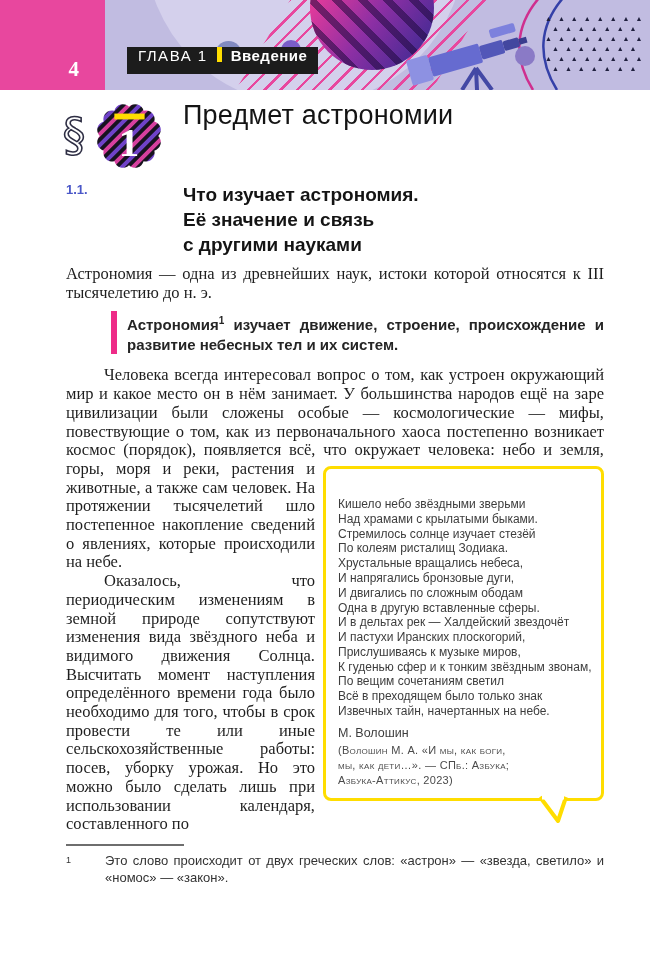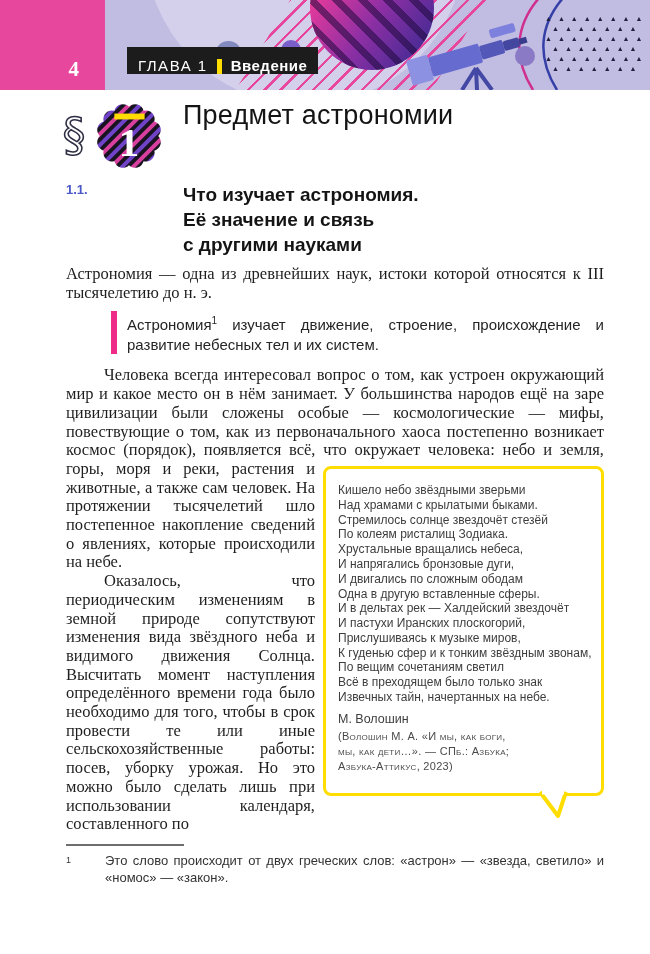--- a/index.html
+++ b/index.html
@@ -23,48 +23,48 @@
   .hdr .circle-purple { position:absolute; left:281px; top:40px; width:20px; height:20px; border-radius:50%; background:#7a5ec9; z-index:4; }
   .hdr .telescope { position:absolute; left:398px; top:22px; z-index:4; }
   .hdr .arcs { position:absolute; left:505px; top:-2px; z-index:2; }
   .hdr .tris { position:absolute; left:545px; top:14px; z-index:2; font-size:7px; color:#20203f;
                line-height:10px; letter-spacing:6px; }
   .hdr .tris .tri-row:nth-child(even){ padding-left:7px; }
   .pagenum-block { position:absolute; left:0; top:0; width:105px; height:90px; background:#e8479e; z-index:5;
                    display:flex; align-items:flex-end; justify-content:flex-end; padding:0 26px 8px 0; }
   .pagenum-block span { color:#fff; font:bold 21px "Liberation Serif", serif; }
   .chapter-tag { position:absolute; left:127px; top:47px; height:27px; background:#1c1c1c; z-index:6;
-                 display:flex; align-items:flex-end; gap:9px; padding:0 11px; color:#fff; font-size:15px; }
+                 display:flex; align-items:flex-start; gap:9px; padding:0 11px; color:#fff; font-size:15px; }
   .chapter-tag .lbl { font-weight:400; letter-spacing:1.5px; }
   .chapter-tag .div { width:5px; height:15px; background:#ffdd00; }
   .chapter-tag .nm  { font-weight:bold; letter-spacing:.5px; }
 
   
   .sec-mark { position:absolute; left:58px; top:108px; z-index:3; }
   .badge { position:absolute; left:90px; top:96px; z-index:2; }
   .h1 { position:absolute; left:183px; top:100px; font-size:27px; font-weight:normal; color:#141414; letter-spacing:.2px; }
 
   
   .content { position:absolute; left:66px; top:182px; width:538px; }
   .sec-head { display:grid; grid-template-columns:117px 1fr; margin-bottom:8px; }
   .sec-num  { font-size:13px; font-weight:bold; color:#4a57c8; }
   .sec-title{ font-size:19px; font-weight:bold; line-height:25px; color:#141414; white-space:pre-line; }
 
   .serif { font-family:"Liberation Serif", serif; font-size:16.5px; line-height:18.7px; text-align:justify; color:#1e1e1e; }
   .intro { margin-bottom:9px; }
   .definition { display:flex; gap:10px; margin:7px 0 12px 45px; }
   .definition .bar { flex:0 0 6px; background:#ee2b88; }
-  .definition p { font-size:15px; line-height:19.5px; font-weight:normal; color:#252525; text-align:justify; }
+  .definition p { font-size:15px; line-height:19.5px; font-weight:bold; color:#252525; text-align:justify; }
   .definition sup { font-size:10px; }
   .para { }
   .indent { text-indent:38px; }
 
   
   .poembox { float:right; width:281px; min-height:330px; margin:6px 0 10px 8px; position:relative;
-             border:3.5px solid #ffdd00; border-radius:8px; padding:14px 12px 10px;
+             border:3.5px solid #ffdd00; border-radius:8px; padding:28px 12px 10px;
              font-family:"Liberation Sans", sans-serif; text-indent:0; text-align:left; }
   .poem-line { font-size:12px; line-height:14.8px; color:#3d3d3d; white-space:nowrap; }
   .poem-author { margin-top:5px; text-align:left; font-size:12.5px; color:#3d3d3d; }
   .cit-line { text-align:left; font-size:11px; line-height:15px; color:#4a4a4a; font-variant:small-caps; letter-spacing:.3px; }
   .tail { position:absolute; right:28px; bottom:-27px; }
 
   
   .footnote { clear:none; margin-top:10px; }
   .fn-rule { width:118px; height:2px; background:#6e6e6e; margin-bottom:6px; }
   .fn-body { position:relative; padding-left:39px; font-size:13px; line-height:17.5px; color:#333; text-align:justify; }
@@ -157,21 +157,21 @@
     <div class="definition">
       <span class="bar"></span>
       <p><span>Астрономия</span><sup>1</sup><span> изучает движение, строение, происхождение и развитие небесных тел и их систем.</span></p>
     </div>
 
     <div class="serif para indent">
       <span>Человека всегда интересовал вопрос о том, как устроен окружающий мир и какое место он в нём занимает. У большинства народов ещё на заре цивилизации были сложены особые — космологические — мифы, повествующие о том, как из первоначального хаоса постепенно возникает космос (порядок), появляется всё, что окружает человека: небо и земля, горы, моря и реки, растения и</span><div class="poembox">
         <div>
             <div class="poem-line">Кишело небо звёздными зверьми</div>
             <div class="poem-line">Над храмами с крылатыми быками.</div>
-            <div class="poem-line">Стремилось солнце звездочёт стезёй</div>
+            <div class="poem-line">Стремилось солнце изучает стезёй</div>
             <div class="poem-line">По колеям ристалищ Зодиака.</div>
             <div class="poem-line">Хрустальные вращались небеса,</div>
             <div class="poem-line">И напрягались бронзовые дуги,</div>
             <div class="poem-line">И двигались по сложным ободам</div>
             <div class="poem-line">Одна в другую вставленные сферы.</div>
             <div class="poem-line">И в дельтах рек — Халдейский звездочёт</div>
             <div class="poem-line">И пастухи Иранских плоскогорий,</div>
             <div class="poem-line">Прислушиваясь к музыке миров,</div>
             <div class="poem-line">К гуденью сфер и к тонким звёздным звонам,</div>
             <div class="poem-line">По вещим сочетаниям светил</div>

